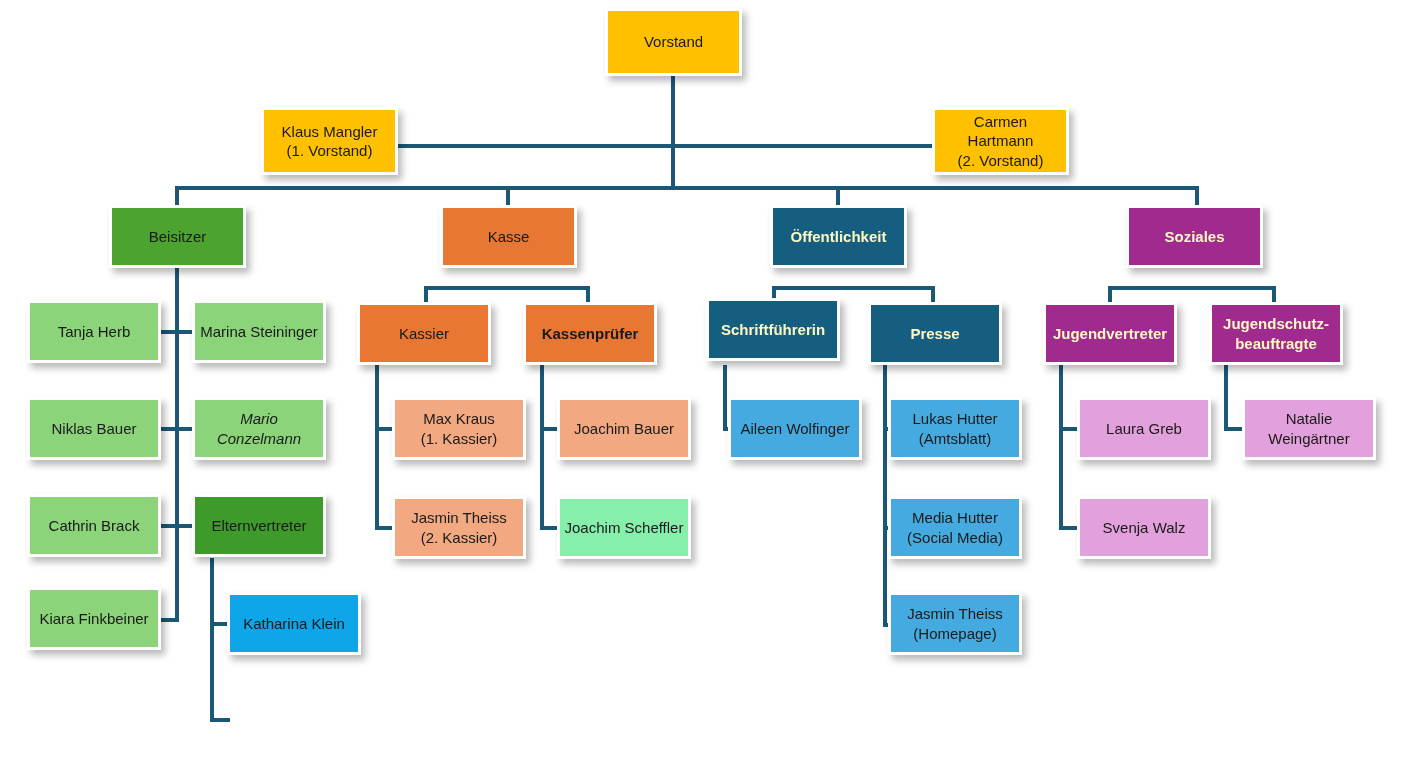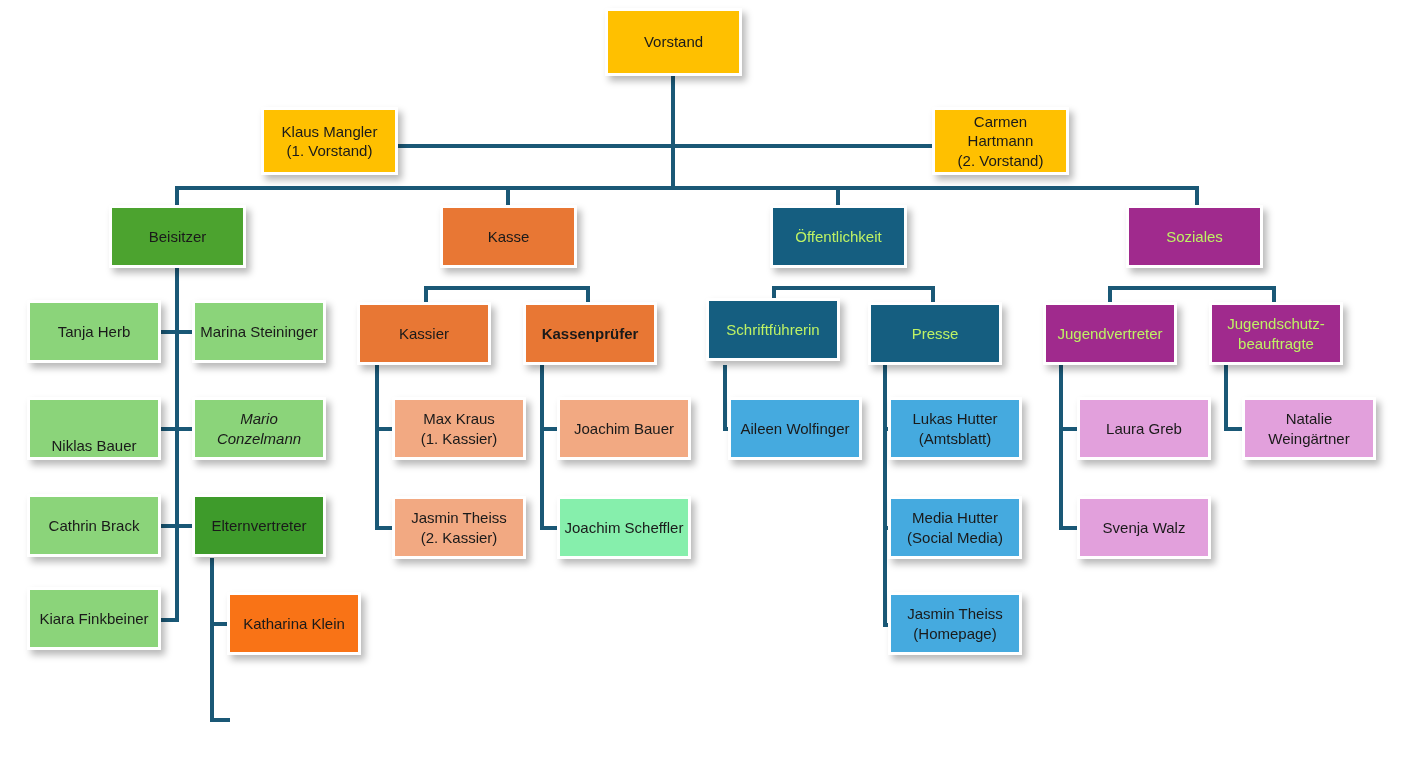--- a/index.html
+++ b/index.html
@@ -29,21 +29,21 @@
     font-size: 15px;
     color: #1a1a1a;
     box-shadow: 4px 5px 7px rgba(0,0,0,0.28);
     z-index: 4;
     padding: 2px 4px;
   }
   .node .lbl {
     display: block;
     width: 100%;
   }
-  .node.light-text { color: #bef264; }
+  .node.light-text { color: #fef9c3; font-weight: bold; }
 
   
   .edge {
     position: absolute;
     background: #1a5876;
     z-index: 2;
   }
   .edge.v { width: 4px; }
   .edge.h { height: 4px; }
   .edge.under { z-index: 1; }
@@ -145,21 +145,21 @@
     <span class="lbl">Öffentlichkeit</span>
   </div>
 
   <div class="node light-text" style="left:1126px; top:205px; width:137px; height:63px; background:#A02A8D;">
     <span class="lbl">Soziales</span>
   </div>
 
   <div class="node" style="left:27px; top:300px; width:134px; height:63px; background:#8BD47A;">
     <span class="lbl">Tanja Herb</span>
   </div>
-  <div class="node" style="left:27px; top:397px; width:134px; height:63px; background:#8BD47A;align-items:flex-end;">
+  <div class="node" style="left:27px; top:397px; width:134px; height:63px; background:#8BD47A;">
     <span class="lbl">Niklas Bauer</span>
   </div>
   <div class="node" style="left:27px; top:494px; width:134px; height:63px; background:#8BD47A;">
     <span class="lbl">Cathrin Brack</span>
   </div>
   <div class="node" style="left:27px; top:587px; width:134px; height:63px; background:#8BD47A;">
     <span class="lbl">Kiara Finkbeiner</span>
   </div>
 
   <div class="node" style="left:192px; top:300px; width:134px; height:63px; background:#8BD47A;">
@@ -168,21 +168,21 @@
   <div class="node" style="left:192px; top:397px; width:134px; height:63px; background:#8BD47A;font-style:italic;">
     <span class="lbl">
       <span>Mario</span><br>
       <span>Conzelmann</span>
     </span>
   </div>
 
   <div class="node" style="left:192px; top:494px; width:134px; height:63px; background:#3E9B2B;">
     <span class="lbl">Elternvertreter</span>
   </div>
-  <div class="node" style="left:227px; top:592px; width:134px; height:63px; background:#f97316;align-items:center;">
+  <div class="node" style="left:227px; top:592px; width:134px; height:63px; background:#0ea5e9;align-items:center;">
     <span class="lbl">Katharina Klein</span>
   </div>
 
   <div class="node" style="left:357px; top:302px; width:134px; height:63px; background:#E87734;">
     <span class="lbl">Kassier</span>
   </div>
   <div class="node" style="left:523px; top:302px; width:134px; height:63px; background:#E87734;font-weight:bold;">
     <span class="lbl">Kassenprüfer</span>
   </div>
 

